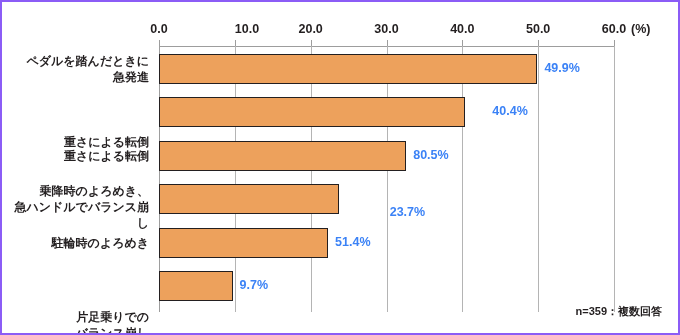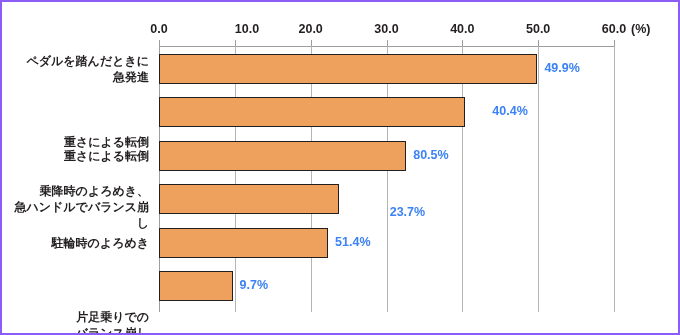--- a/index.html
+++ b/index.html
@@ -149,14 +149,15 @@
       <div class="cat-label" style="left: 8px; width: 139px; top: 232.75px;">駐輪時のよろめき</div>
       <div class="value-label" style="left: 333.108px; top: 232.75px;">51.4%</div>
       <div class="bar" style="left: 157px; top: 269.25px; width: 73.5583px; height: 30px; background: rgb(237, 161, 92); border-color: rgb(35, 31, 32);"></div>
       <div class="cat-label" style="left: 8px; width: 139px; top: 268.25px; margin-top: 39px;">片足乗りでの
 バランス崩し</div>
       <div class="value-label" style="left: 237.558px; top: 276.25px;">9.7%</div>
     </div>
 
   <div class="axis-unit-label" style="left:629px;">(%)</div>
 
+  <div class="footnote" style="right:16px; bottom:14px;">n=359：複数回答</div>
 
 </div>
 
 </body></html>

